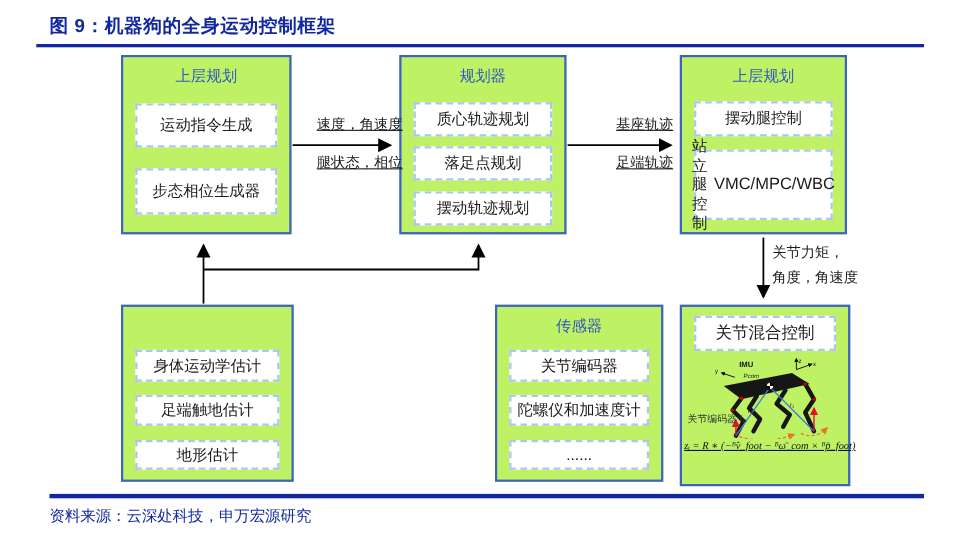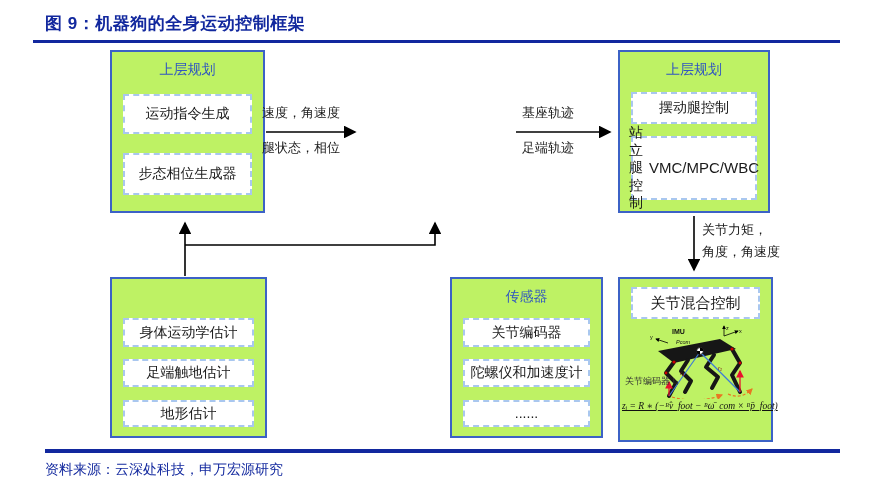--- a/index.html
+++ b/index.html
@@ -40,21 +40,21 @@
     display:flex; align-items:center; justify-content:center;
     font-size:14px; color:#1a1a1a; text-align:left; line-height:1.25;
     background:#fff;
   }
   .ditem.two-line { flex-direction:row; gap:6px; font-size:14px; }
   .ditem .vmc { font-size:15px; }
 
   .edge-label {
     position:absolute; font-size:13px; color:#1a1a1a; white-space:nowrap;
   }
-  .edge-label.center { text-align:left; }
+  .edge-label.center { text-align:right;text-decoration:underline; }
 
   svg.edges { position:absolute; inset:0; pointer-events:none; }
 
   
   .robot-svg { position:absolute; left:8px; top:44px; }
   .encoder-label {
     position:absolute; left:5px; top:96px;
     font-size:9px; color:#333; z-index:2; white-space:nowrap;
   }
   .formula {
@@ -84,20 +84,26 @@
     <path d="M185,245 L435,245 L435,223" stroke="#000" stroke-width="1.6" fill="none" marker-end="url(#arr)"></path>
     <path d="M694,216 L694,270" stroke="#000" stroke-width="1.6" fill="none" marker-end="url(#arr)"></path>
   </svg>
 
   <div class="box" style="left:110px; top:50px; width:155px; height:163px;">
     <div class="box-title">上层规划</div>
     <div class="ditem" style="top:42px; height:40px;">运动指令生成</div>
     <div class="ditem" style="top:101px; height:42px;">步态相位生成器</div>
   </div>
 
+  <div class="box" style="left:363px; top:50px; width:152px; height:163px;">
+    <div class="box-title">规划器</div>
+    <div class="ditem" style="top:41px; height:31px;">质心轨迹规划</div>
+    <div class="ditem" style="top:81px; height:31px;">落足点规划</div>
+    <div class="ditem" style="top:122px; height:31px;">摆动轨迹规划</div>
+  </div>
 
   <div class="box" style="left:618px; top:50px; width:152px; height:163px;">
     <div class="box-title">上层规划</div>
     <div class="ditem" style="top:40px; height:32px;">摆动腿控制</div>
     <div class="ditem two-line" style="top:84px; height:64px;">
       <span>站立腿控制</span>
       <span class="vmc">VMC/MPC/WBC</span>
     </div>
   </div>
 

